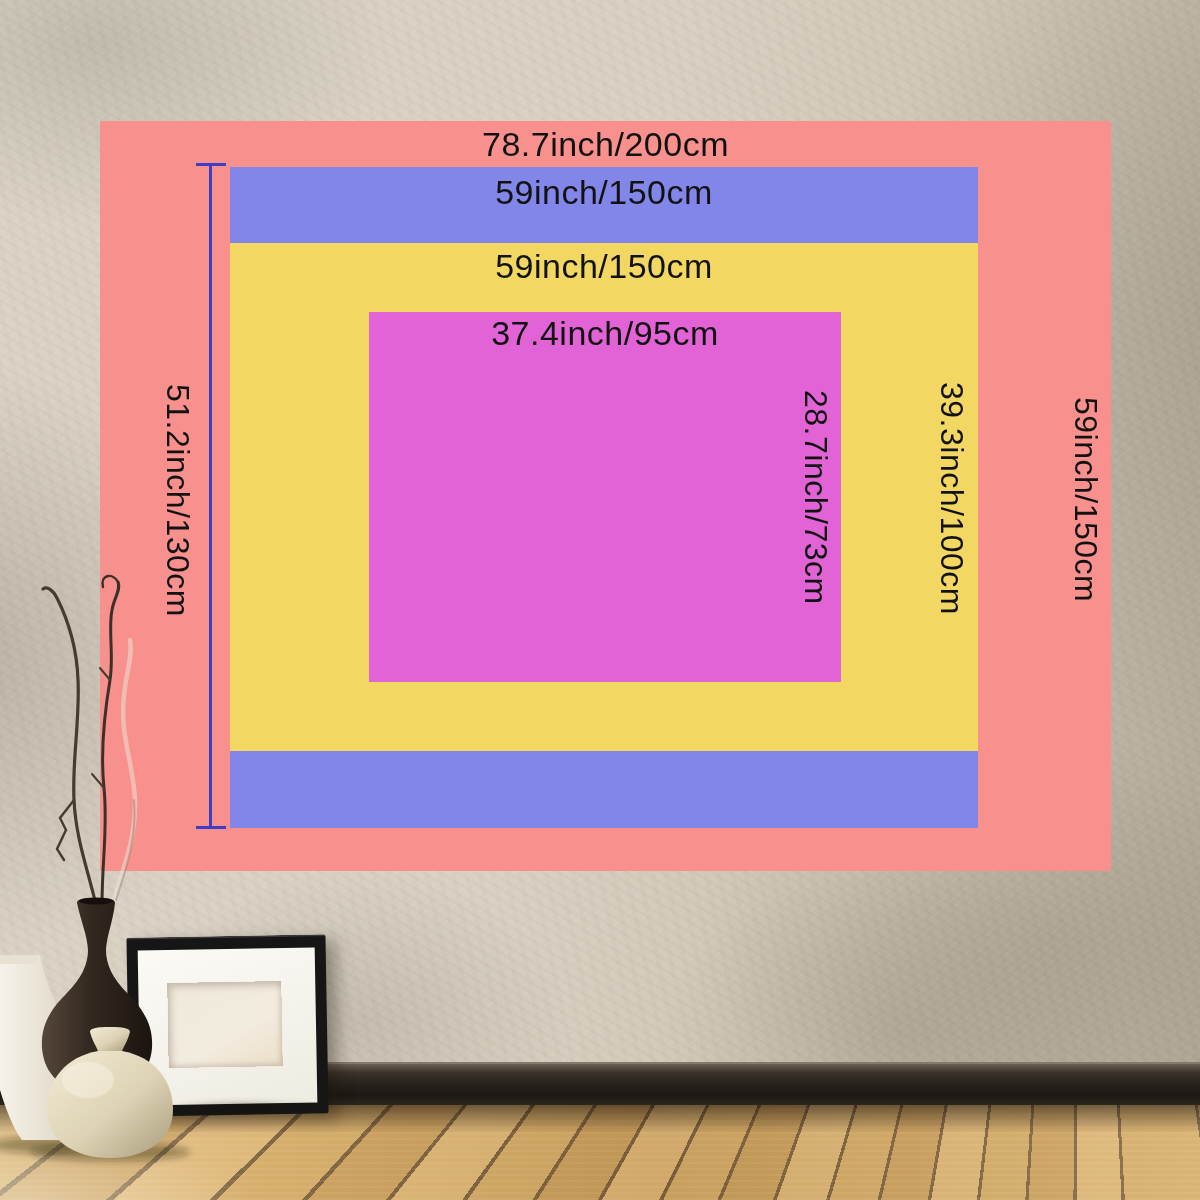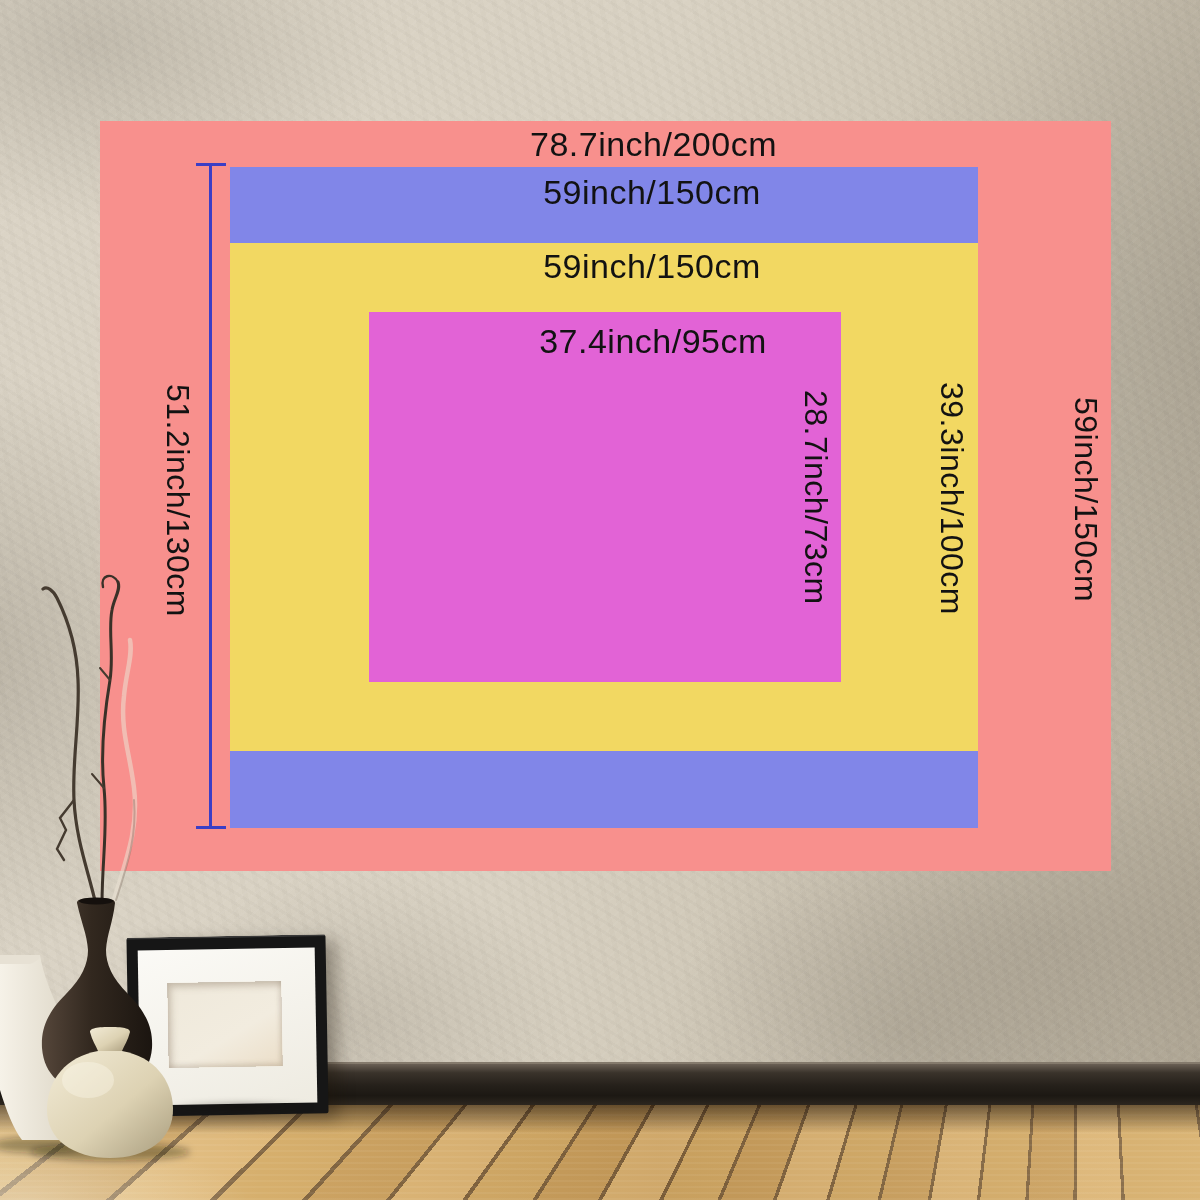--- a/index.html
+++ b/index.html
@@ -52,25 +52,25 @@
   }
   .floor-shade { position:absolute; left:0; top:0; width:100%; height:28px;
     background:linear-gradient(180deg, rgba(25,15,8,0.55), rgba(25,15,8,0)); }
   
   .rect { position:absolute; z-index:3; }
   .rect-xl { left:100px; top:121px;  width:1011px; height:750px; }
   .rect-l  { left:230px; top:167px;  width:748px;  height:661px; }
   .rect-m  { left:230px; top:243px;  width:748px;  height:508px; }
   .rect-s  { left:369px; top:312px;  width:472px;  height:370px; }
   
-  .hlabel { position:absolute; z-index:4; text-align:center; font-size:34px; letter-spacing:0.5px;padding-left:48px; }
+  .hlabel { position:absolute; z-index:4; text-align:center; font-size:34px; letter-spacing:0.5px; }
   .hl-xl { left:100px; top:121px; width:1011px; line-height:46px; height:46px; }
   .hl-l  { left:230px; top:167px; width:748px;  line-height:50px; height:50px; }
   .hl-m  { left:230px; top:243px; width:748px;  line-height:47px; height:47px; }
-  .hl-s  { left:369px; top:320px; width:472px;  line-height:42px; height:42px; }
+  .hl-s  { left:369px; top:312px; width:472px;  line-height:42px; height:42px; }
   .vlabel { position:absolute; z-index:4; writing-mode:vertical-rl; text-align:center;
             width:40px; line-height:40px; font-size:32px; letter-spacing:0.5px; }
   .vl-l  { left:158px;  top:340px; height:320px; }
   .vl-s  { left:796px;  top:337px; height:320px; }
   .vl-m  { left:932px;  top:330px; height:336px; }
   .vl-xl { left:1066px; top:330px; height:340px; }
   
   .dim-line   { position:absolute; z-index:4; left:209px; top:164px; width:3px; height:665px; }
   .dim-cap    { position:absolute; z-index:4; left:196px; width:30px; height:3px; }
   .dim-cap.top    { top:163px; }

